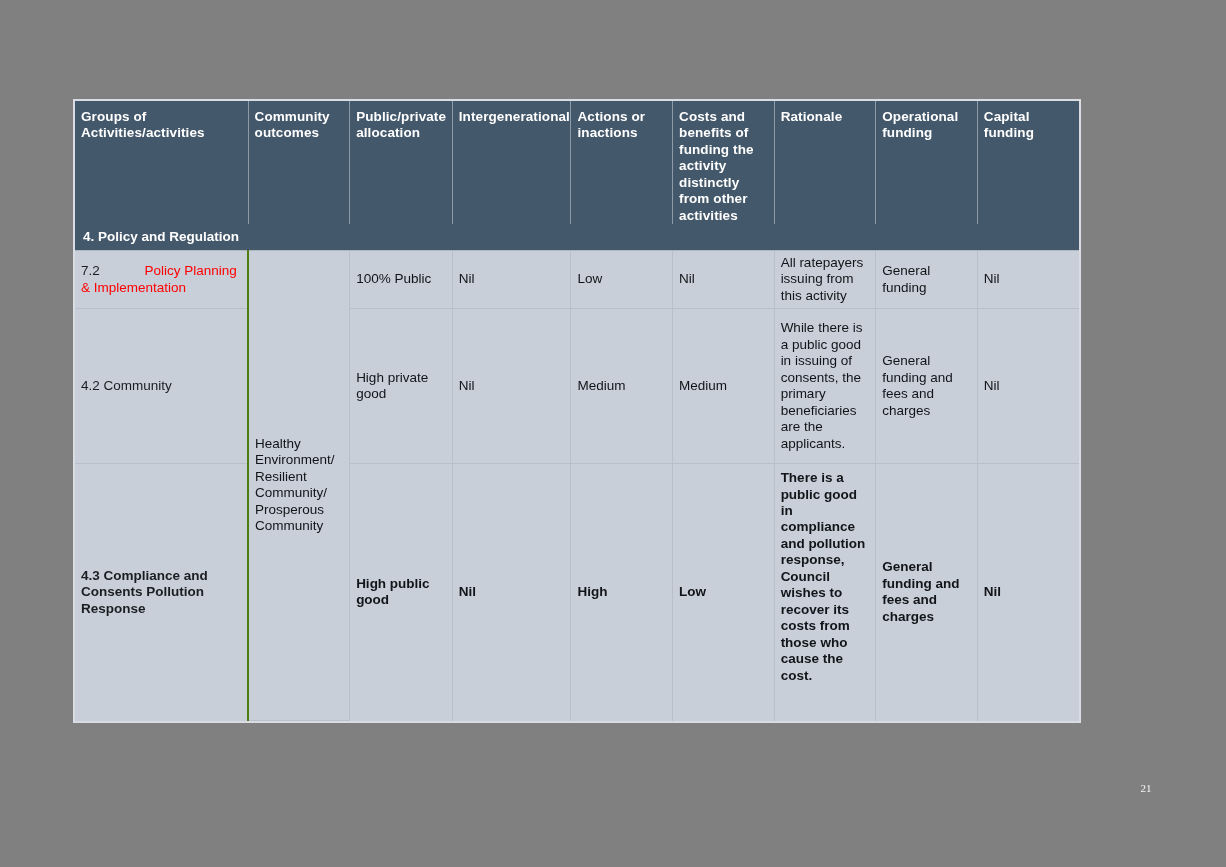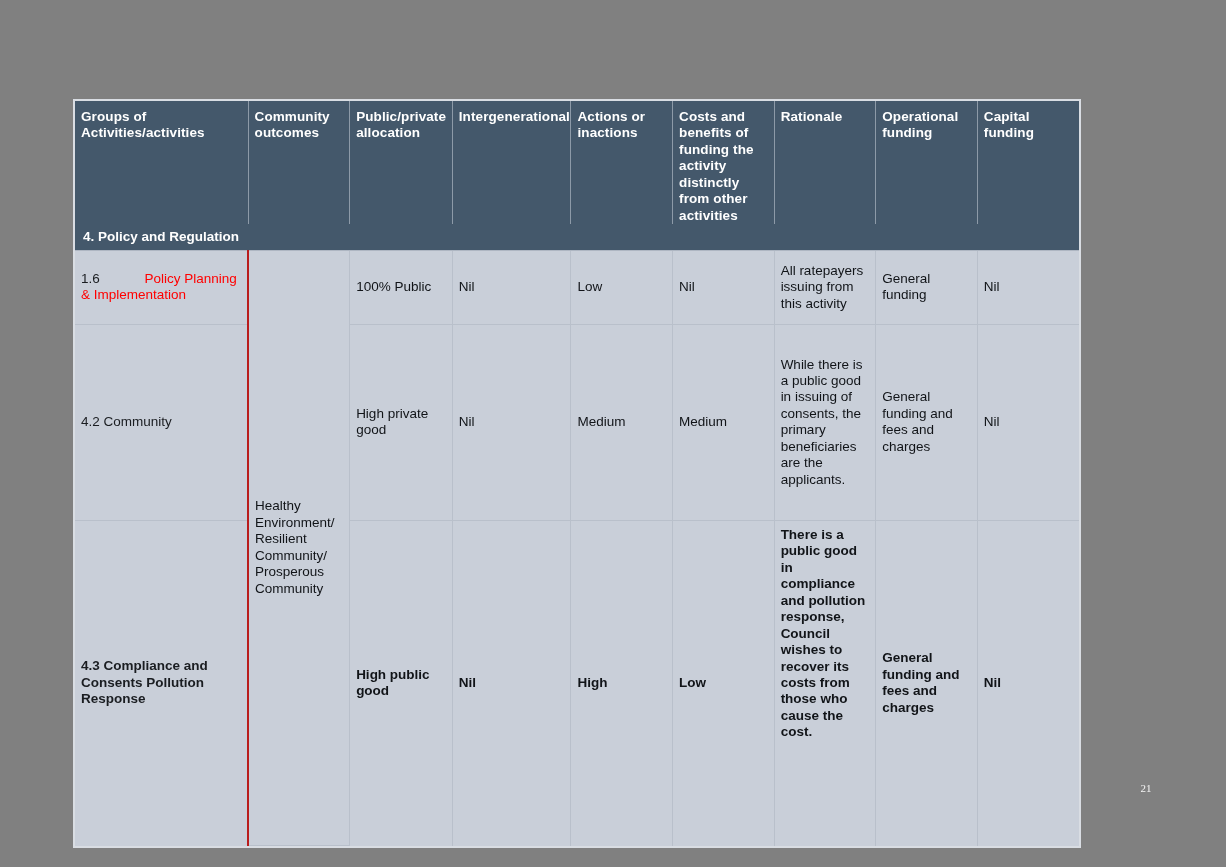--- a/index.html
+++ b/index.html
@@ -23,21 +23,21 @@
     width: 1226px;
     height: 867px;
   }
 
   
   .table-wrap {
     position: absolute;
     left: 73px;
     top: 99px;
     width: 1008px;
-    height: 749px;
+    height: 624px;
     border: 2px solid #d9dde3;
     background: #6d28d9;
   }
 
   table.fund-table {
     width: 100%;
     height: 100%;
     border-collapse: collapse;
     table-layout: fixed;
   }
@@ -83,21 +83,21 @@
   }
 
   
   td.merged-outcome {
     background: #808080;
     color: #ffffff;
     text-align: center;
     font-size: 13px;
     line-height: 1.38;
     font-weight: 400;
-    border-left: 2px solid #b91c1c;
+    border-left: 2px solid #4d7c0f;
     border-right: 2px solid #1c1f22;
     border-bottom: 2px solid #1c1f22;
     padding: 0 4px;
   }
 
   
   tr.body-row td { background: #c9cfd9; }
   tr.body-row td:last-child { border-right: none; }
   tr.body-row:last-child td { border-bottom: none; font-weight: bold; }
 
@@ -166,21 +166,21 @@
           <th>Capital funding</th>
         </tr>
       </thead>
 
       <tbody>
         <tr class="section-row">
           <td colspan="9">4. Policy and Regulation</td>
         </tr>
 
         <tr class="body-row row-41">
-          <td class="first-col"><span class="act-num">1.6</span> <span class="act-name-red">Policy Planning &amp; Implementation</span></td>
+          <td class="first-col"><span class="act-num">7.2</span> <span class="act-name-red">Policy Planning &amp; Implementation</span></td>
           <td class="merged-outcome" rowspan="3">Healthy Environment/ Resilient Community/ Prosperous Community</td>
           <td>100% Public</td>
           <td>Nil</td>
           <td>Low</td>
           <td>Nil</td>
           <td class="rationale">All ratepayers issuing from this activity</td>
           <td class="opfund">General funding</td>
           <td>Nil</td>
         </tr>
 

